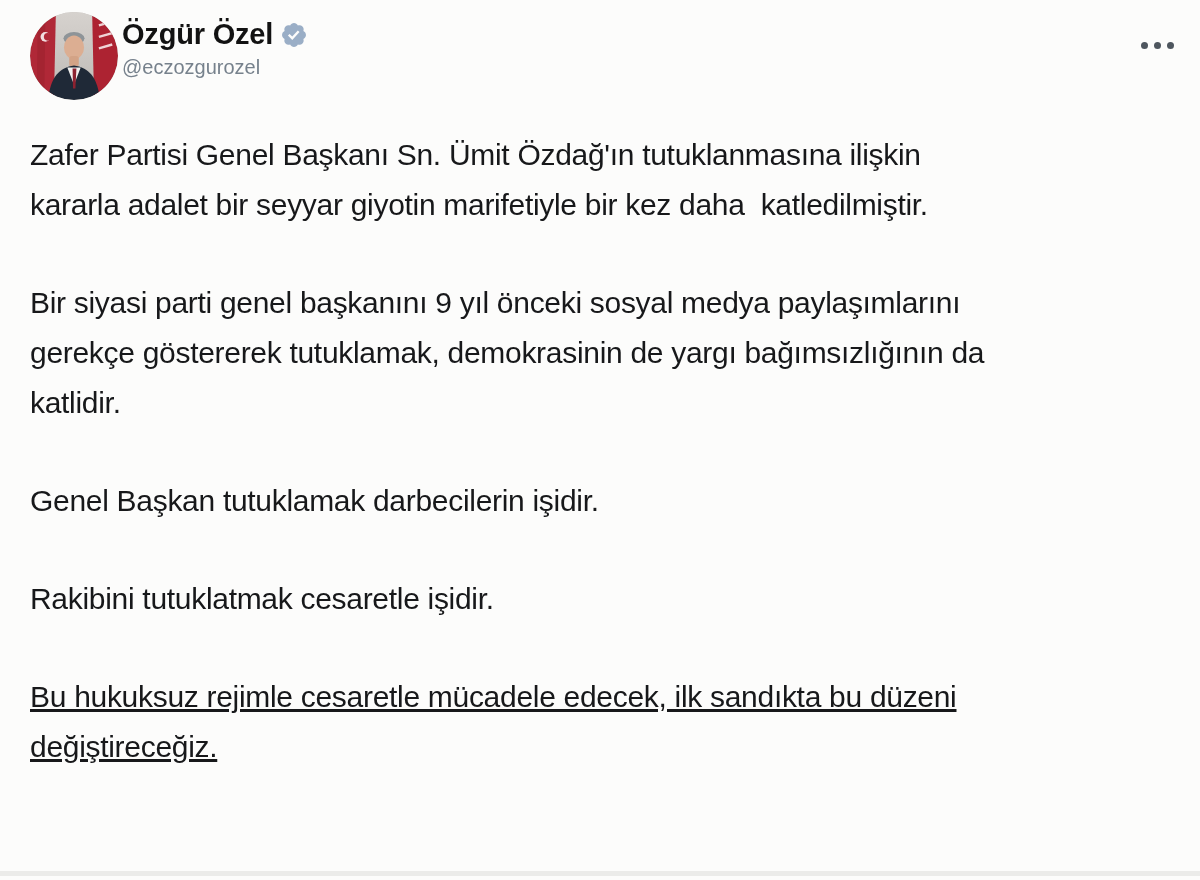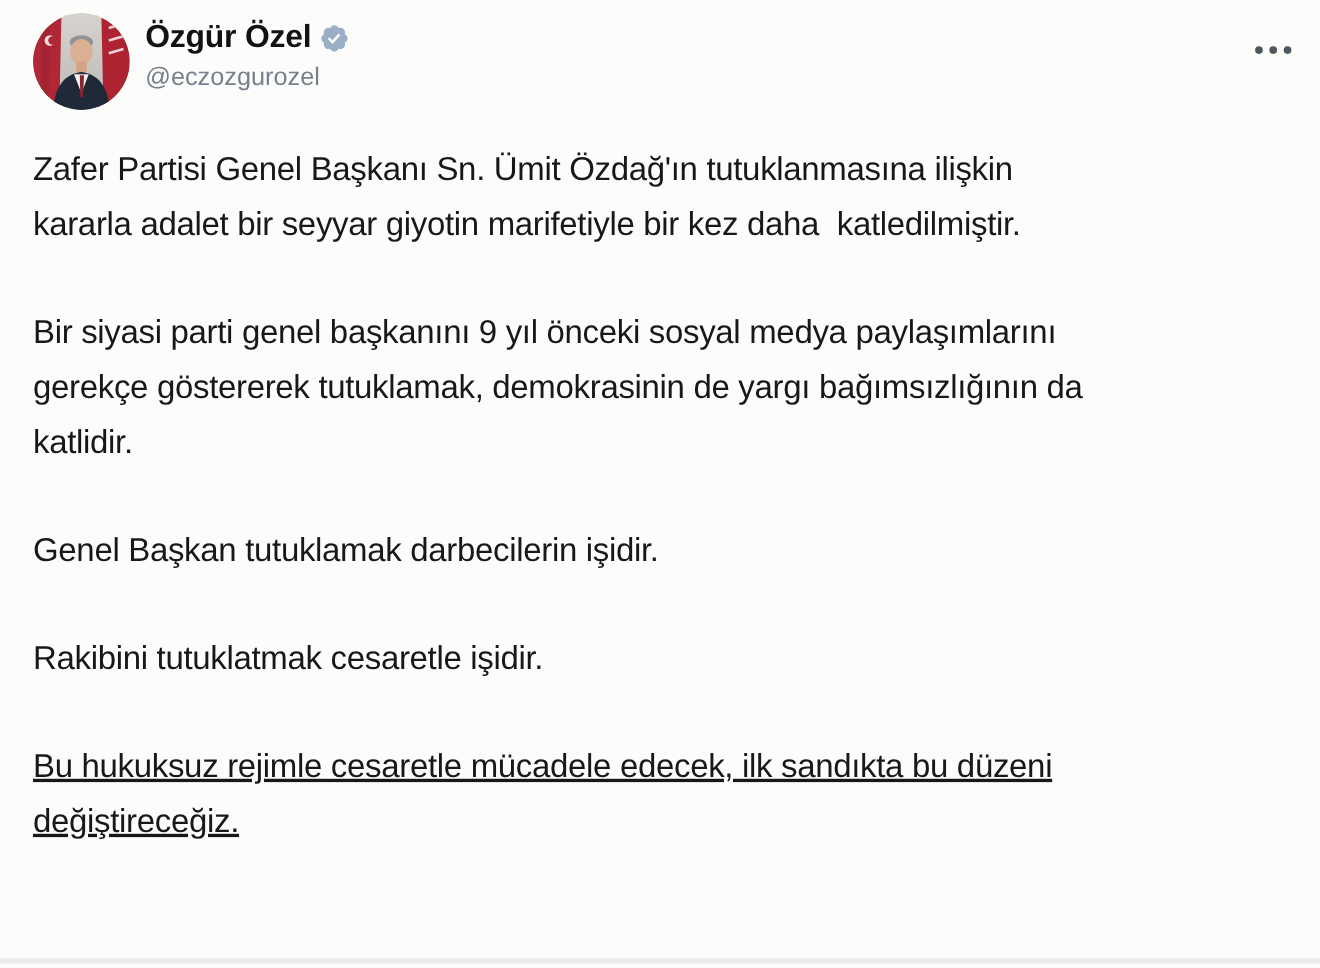--- a/index.html
+++ b/index.html
@@ -16,30 +16,30 @@
   .post-header {
     position: absolute; top: 12px; left: 30px; right: 20px;
     display: flex; align-items: flex-start;
   }
   .avatar {
     width: 88px; height: 88px; border-radius: 50%;
     overflow: hidden; flex: 0 0 88px; cursor: pointer;
     background: #c9c5c1;
   }
   .avatar svg { display: block; width: 88px; height: 88px; }
-  .id-block { margin-left: 14px; padding-top: 6px; min-width: 0; }
+  .id-block { margin-left: 4px; padding-top: 6px; min-width: 0; }
   .name-row { display: flex; align-items: center; }
   .display-name {
     font-size: 29px; font-weight: bold; letter-spacing: -0.2px;
     color: #121212; cursor: pointer; white-space: nowrap;
   }
   .verified { margin-left: 7px; display: inline-flex; }
   .verified svg { width: 28px; height: 28px; }
   .handle {
-    font-size: 23px; color: #76818c; margin-top: 5px; cursor: pointer;
+    font-size: 20px; color: #76818c; margin-top: 5px; cursor: pointer;
   }
   .more {
     position: absolute; top: 24px; right: 0;
     display: flex; gap: 6px; padding: 6px; cursor: pointer;
   }
   .more .dot {
     width: 7px; height: 7px; border-radius: 50%; background: #4e565e;
   }
 
   

